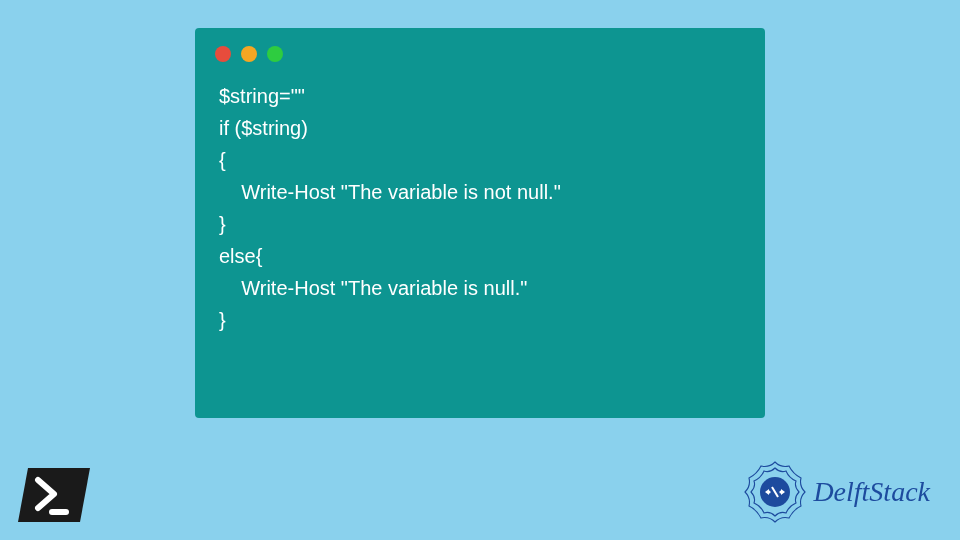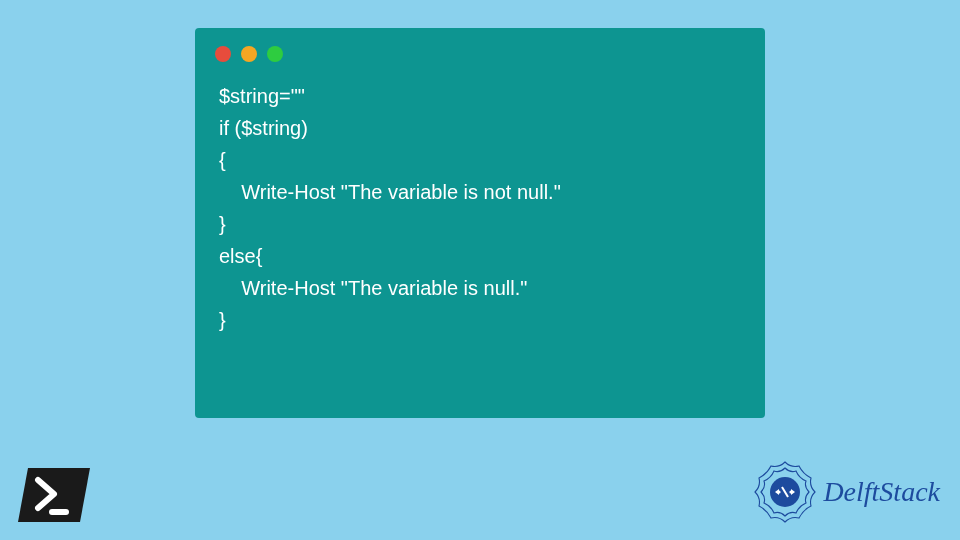--- a/index.html
+++ b/index.html
@@ -45,21 +45,21 @@
   .ps-icon {
     position: absolute;
     left: 18px;
     bottom: 16px;
     width: 72px;
     height: 58px;
   }
   .ps-icon svg { width: 100%; height: 100%; }
   .delft-logo {
     position: absolute;
-    right: 20px;
+    right: 30px;
     bottom: 14px;
     display: flex;
     align-items: center;
     gap: 4px;
   }
   .delft-badge {
     width: 68px;
     height: 68px;
     position: relative;
   }

